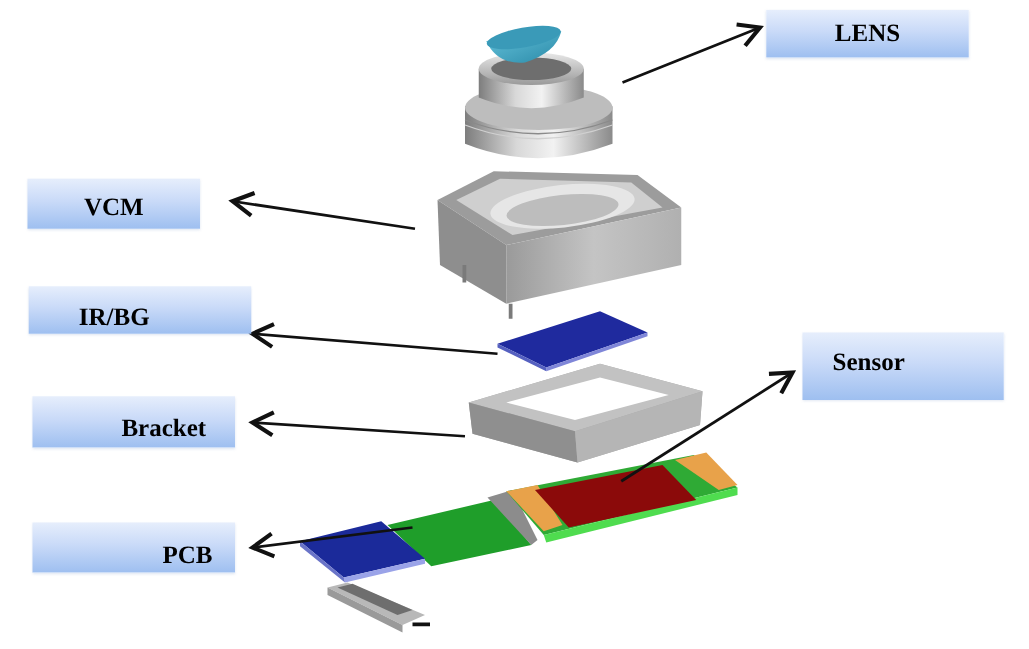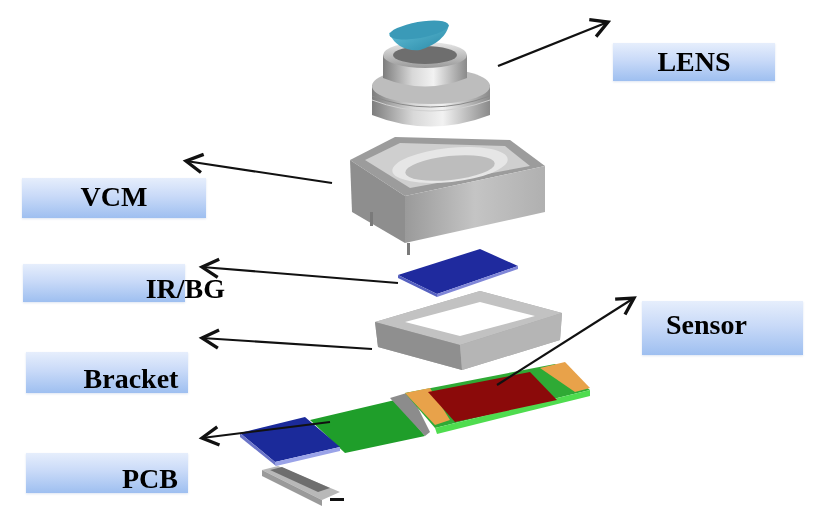--- a/index.html
+++ b/index.html
@@ -3,21 +3,21 @@
 <meta charset="utf-8">
 <style>
   html, body { margin: 0; padding: 0; background: #ffffff; }
   body { width: 823px; height: 519px; position: relative; overflow: hidden;
          font-family: "Liberation Serif", "DejaVu Serif", serif; }
   .label-box {
     position: absolute;
     background: linear-gradient(to bottom, #e6eefc 0%, #c9daf8 45%, #9ebff0 100%);
     box-shadow: 0 1px 2px rgba(120,150,200,0.25);
     display: flex; align-items: center; justify-content: center;
-    font-weight: bold; font-size: 28px; color: #000; margin-top: 35px;
+    font-weight: bold; font-size: 20px; color: #000;
   }
   .label-text { position: relative; }
   svg.diagram { position: absolute; left: 0; top: 0; }
 </style>
 </head>
 <body>
 
 <svg class="diagram" width="823" height="519" viewBox="0 0 823 519" xmlns="http://www.w3.org/2000/svg">
   <defs>
     <linearGradient id="metalV" x1="0" y1="0" x2="1" y2="0">
@@ -118,24 +118,24 @@
     <line x1="398" y1="283" x2="202" y2="267" marker-end="url(#arrowhead)"></line>
     <line x1="372" y1="349" x2="202" y2="338" marker-end="url(#arrowhead)"></line>
     <line x1="330" y1="422" x2="202" y2="438" marker-end="url(#arrowhead)"></line>
     <line x1="497" y1="385" x2="634" y2="298" marker-end="url(#arrowhead)"></line>
   </g>
 </svg>
 
 <div class="label-box" style="left:613px; top:8px; width:162px; height:38px;">
   <span class="label-text">LENS</span>
 </div>
-<div class="label-box" style="left:22px; top:143px; width:184px; height:40px; align-items:flex-end; padding-bottom:0;">
+<div class="label-box" style="left:22px; top:143px; width:138px; height:40px; align-items:flex-end; padding-bottom:0;">
   <span class="label-text" style="bottom:5px;">VCM</span>
 </div>
-<div class="label-box" style="left:23px; top:229px; width:162px; height:38px; justify-content:flex-end;">
+<div class="label-box" style="left:23px; top:229px; width:178px; height:38px; justify-content:flex-start;">
   <span class="label-text" style="left:40px; top:6px;">IR/BG</span>
 </div>
 <div class="label-box" style="left:26px; top:317px; width:162px; height:41px; justify-content:center;">
   <span class="label-text" style="left:24px; top:6px;">Bracket</span>
 </div>
 <div class="label-box" style="left:26px; top:418px; width:162px; height:40px; justify-content:center;">
   <span class="label-text" style="left:43px; top:6px;">PCB</span>
 </div>
 <div class="label-box" style="left:642px; top:266px; width:161px; height:54px; justify-content:flex-start;">
   <span class="label-text" style="left:24px; top:-3px;">Sensor</span>

